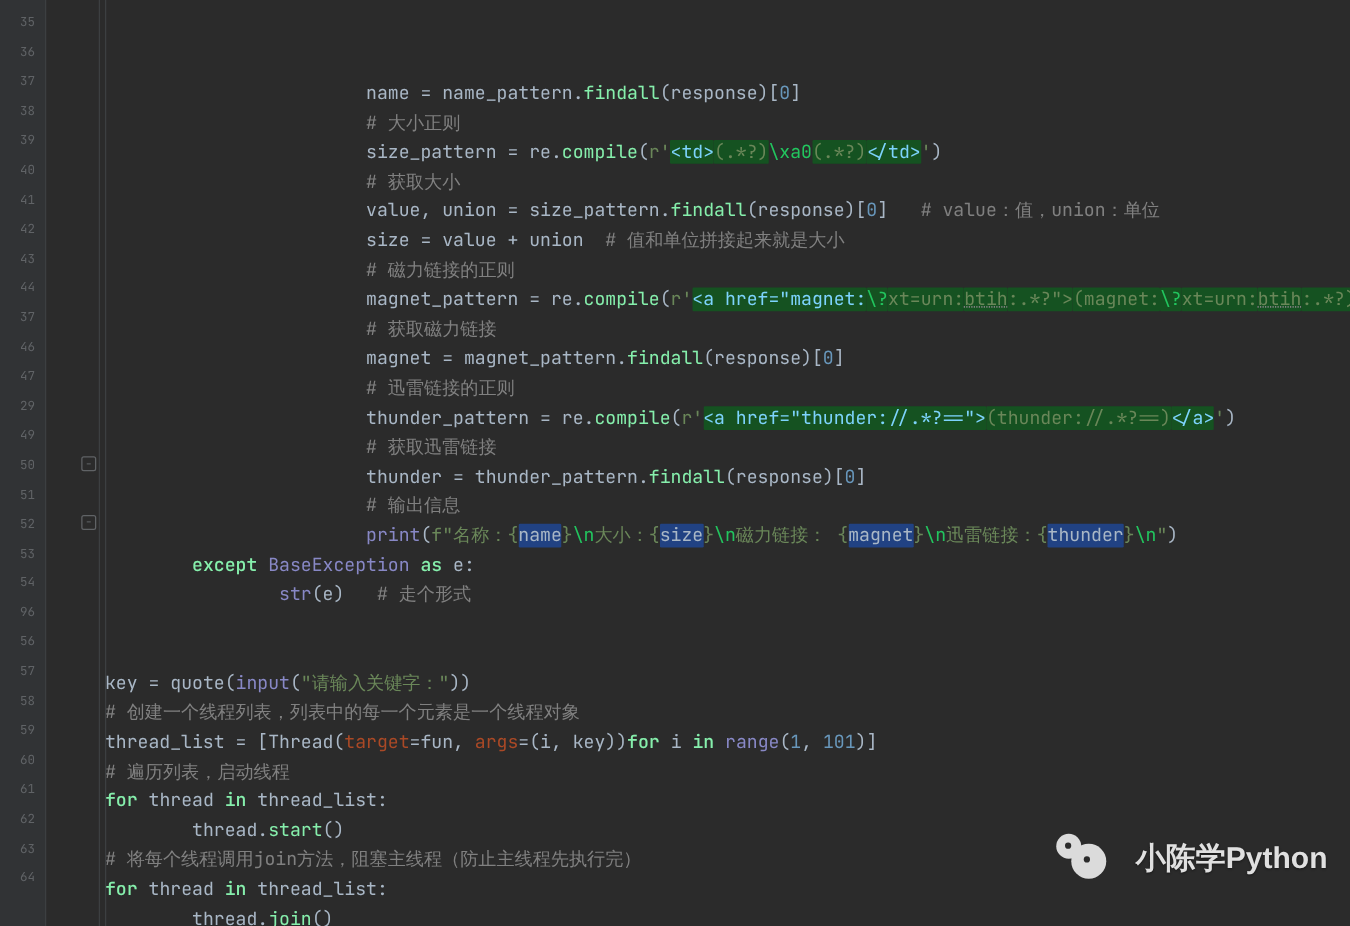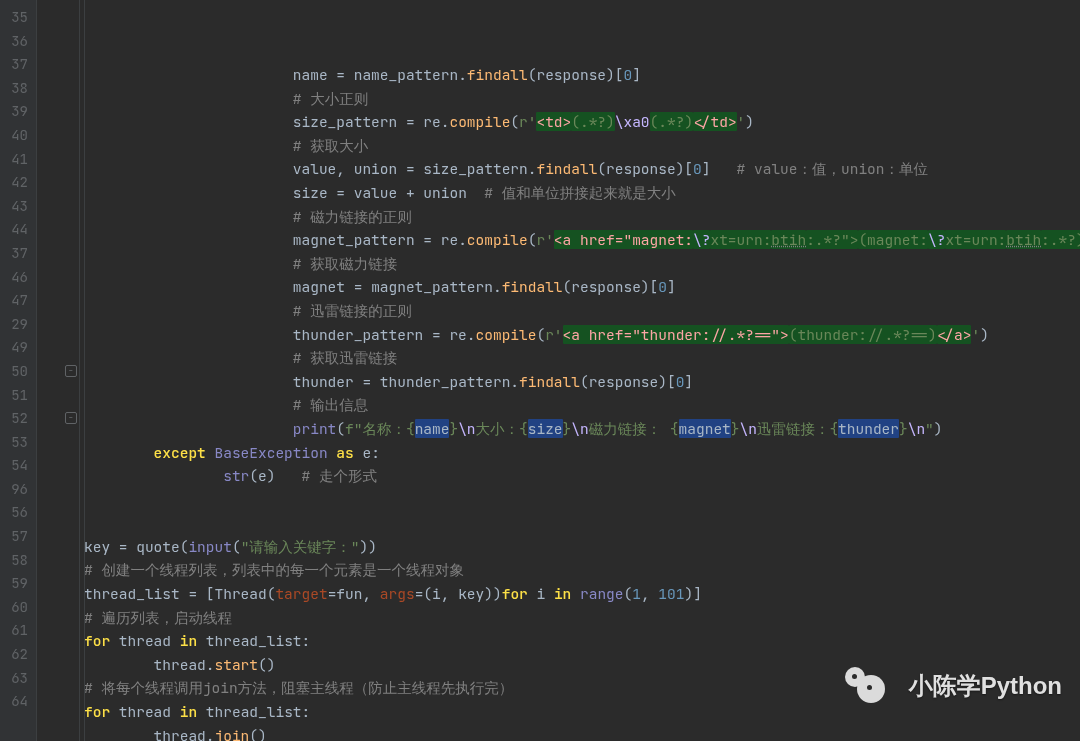--- a/index.html
+++ b/index.html
@@ -22,21 +22,21 @@
     background: #313335;
     color: #606366;
     text-align: right;
     padding-top: 6px;
     user-select: none;
   }
   .gutter div {
     height: 23.6px;
     line-height: 23.6px;
     padding-right: 8px;
-    font-size: 14px;
+    font-size: 10px;
   }
   .fold-col {
     width: 44px;
     flex-shrink: 0;
     background: #2b2b2b;
     border-left: 1px solid #3c3f41;
     border-right: 1px solid #3c3f41;
     padding-top: 6px;
     position: relative;
   }
@@ -66,31 +66,31 @@
     line-height: 23.6px;
     padding-left: 4px;
   }
   .indent-guide {
     position: absolute;
     top: 0; bottom: 0;
     width: 1px;
     background: #3c3f41;
   }
   
-  .kw   { color: #fde047; font-weight: 500; }     
+  .kw   { color: #86efac; font-weight: 500; }     
   .bi   { color: #8888c6; text-align: center; }                        
   .id   { color: #a9b7c6; margin-top: 10px; }                        
-  .fn   { color: #fdba74; }                        
+  .fn   { color: #86efac; }                        
   .par  { color: #aa4926; }                        
   .str  { color: #6a8759; }                        
   .cmt  { color: #808080; }                        
   .num  { color: #6897bb; }                        
   .op   { color: #a9b7c6; }
-  .esc  { color: #c4b5fd; margin-top: 16px; }                        
-  .tag  { color: #fca5a5; text-align: center; }                        
+  .esc  { color: #22c55e; margin-top: 16px; }                        
+  .tag  { color: #7dd3fc; text-align: center; }                        
   .hl   { background: #155221; border-radius: 1px; }
   .hl2  { background: #214283; border-radius: 1px; }
   .under { text-decoration: underline dotted #808080; margin-top: 12px; }
   .watermark {
     position: absolute;
     right: 18px;
     bottom: 36px;
     display: flex;
     align-items: center;
     gap: 20px;

